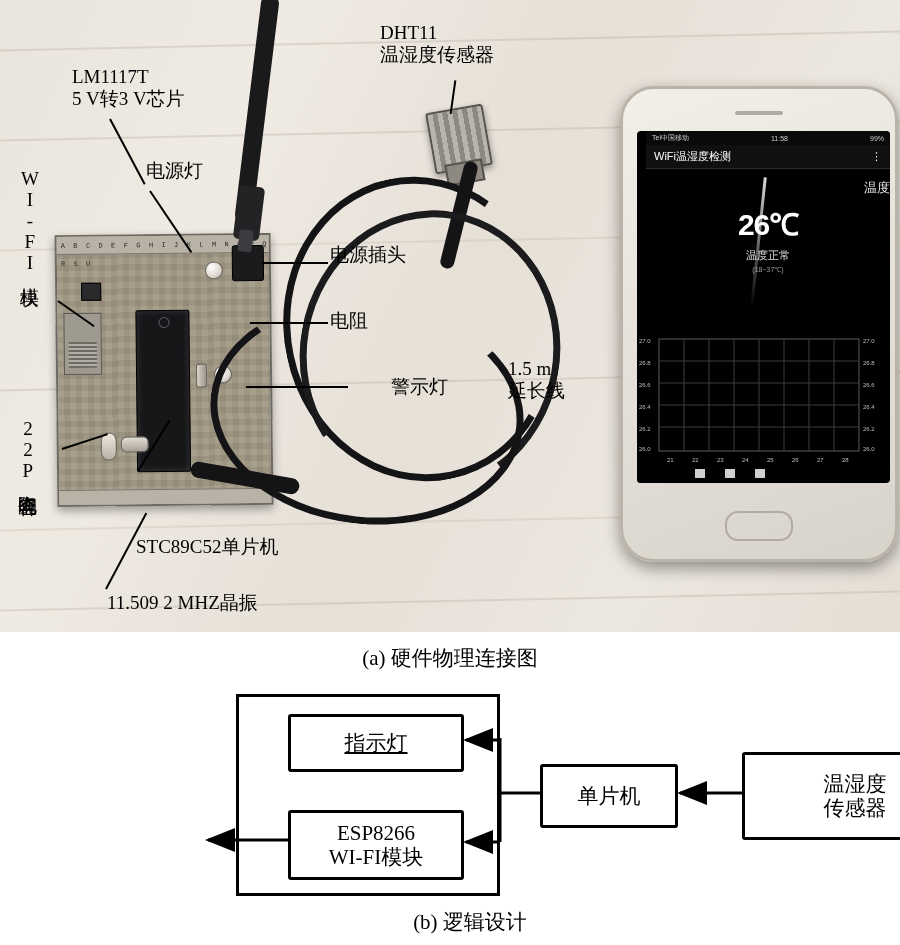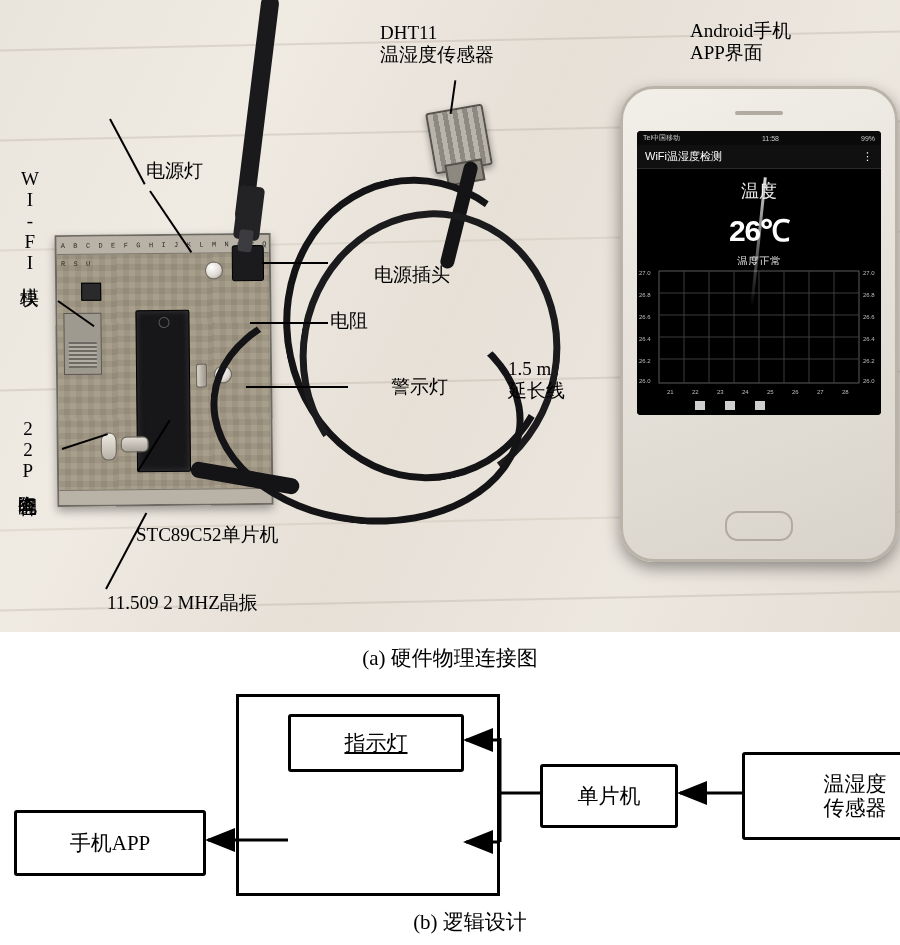--- a/index.html
+++ b/index.html
@@ -65,30 +65,30 @@
   #wire-tail{position:absolute;left:190px;top:470px;width:110px;height:16px;background:#141416;border-radius:8px;transform:rotate(10deg);}
   #wire-up{position:absolute;left:452px;top:160px;width:14px;height:110px;background:#141416;border-radius:7px;transform:rotate(14deg);}
 
   
   #phone{
     position:absolute;left:620px;top:86px;width:272px;height:470px;
     background:linear-gradient(160deg,#f2efe9,#d8d3ca);
     border-radius:34px;border:3px solid #b9b3a8;box-shadow:0 6px 16px rgba(0,0,0,.4);
   }
   #phone-screen{
-    position:absolute;left:14px;top:42px;width:244px;height:284px;background:#000;border-radius:4px;overflow:hidden;
-    color:#fff;font-family:"Liberation Sans",sans-serif;
+    position:absolute;left:14px;top:42px;width:244px;height:352px;background:#000;border-radius:4px;overflow:hidden;
+    color:#fff;font-family:"Liberation Sans",sans-serif;padding-left:9px;
   }
   #phone-speaker{position:absolute;left:50%;top:22px;transform:translateX(-50%);width:48px;height:4px;border-radius:2px;background:#b0aaa1;}
   #phone-home{position:absolute;left:50%;bottom:18px;transform:translateX(-50%);width:64px;height:26px;border-radius:13px;border:2px solid #b0aaa1;}
   .statusbar{display:flex;justify-content:space-between;align-items:center;font-size:7px;color:#ccc;padding:2px 6px;background:#0a0a0a;}
   .appbar{display:flex;justify-content:space-between;align-items:center;font-size:11px;padding:4px 8px;background:#101010;border-bottom:1px solid #2a2a2a;}
   .readouts{display:flex;}
   .readout{flex:1;text-align:center;padding-top:10px;}
-  .ro-title{font-size:18px;color:#e8e8e8;}
+  .ro-title{font-size:13px;color:#e8e8e8;text-align:right;}
   .ro-value{font-size:30px;font-weight:bold;margin:6px 0 4px;letter-spacing:-1px;}
   .ro-status{font-size:11px;color:#e0e0e0;}
   .ro-range{font-size:7px;color:#9a9a9a;margin-top:2px;}
   #chart-area{position:absolute;left:0;bottom:0;width:244px;height:150px;background:#000;}
   #chart-svg{display:block;}
   .glare{position:absolute;left:120px;top:46px;width:3px;height:130px;background:linear-gradient(180deg,rgba(255,255,255,.85),rgba(255,255,255,0));transform:rotate(6deg);}
 
   
   .lbl{position:absolute;font-size:19px;line-height:1.18;color:#000;white-space:pre;}
   .lbl.vert{writing-mode:vertical-rl;text-orientation:upright;white-space:pre-line;}
@@ -213,57 +213,58 @@
             <rect x="58" y="136" width="10" height="9"></rect>
             <rect x="88" y="136" width="10" height="9"></rect>
             <rect x="118" y="136" width="10" height="9"></rect>
           </g>
         </svg>
       </div>
       <div class="glare"></div>
     </div>
   </div>
 
+  <div class="lbl" style="left:72px;top:66px;">LM1117T
+5 V转3 V芯片</div>
   <div class="lbl" style="left:380px;top:22px;">DHT11
 温湿度传感器</div>
-  <div class="lbl" style="left:690px;top:20px;">Android手机
-APP界面</div>
   <div class="lbl vert" style="left:18px;top:168px;">WI-FI模块</div>
   <div class="lbl" style="left:146px;top:160px;">电源灯</div>
-  <div class="lbl" style="left:330px;top:264px;margin-left:44px;">电源插头</div>
+  <div class="lbl" style="left:330px;top:244px;">电源插头</div>
   <div class="lbl" style="left:330px;top:310px;">电阻</div>
   <div class="lbl" style="left:350px;top:376px;margin-left:41px;">警示灯</div>
   <div class="lbl" style="left:508px;top:358px;">1.5 m
 延长线</div>
   <div class="lbl vert" style="left:16px;top:418px;">22P陶瓷电容</div>
-  <div class="lbl" style="left:136px;top:524px;text-align:center;">STC89C52单片机</div>
+  <div class="lbl" style="left:136px;top:536px;text-align:center;">STC89C52单片机</div>
   <div class="lbl" style="left:107px;top:592px;text-align:right;">11.509 2 MHZ晶振</div>
 
   <div class="lead" style="left:110px;top:118px;width:74px;transform:rotate(62deg);"></div>
   <div class="lead" style="left:150px;top:190px;width:74px;transform:rotate(56deg);"></div>
   <div class="lead" style="left:262px;top:262px;width:66px;"></div>
   <div class="lead" style="left:250px;top:322px;width:78px;"></div>
   <div class="lead" style="left:246px;top:386px;width:102px;"></div>
   <div class="lead" style="left:58px;top:300px;width:44px;transform:rotate(35deg);"></div>
   <div class="lead" style="left:62px;top:448px;width:48px;transform:rotate(-18deg);"></div>
   <div class="lead" style="left:138px;top:470px;width:60px;transform:rotate(-58deg);"></div>
   <div class="lead" style="left:106px;top:588px;width:86px;transform:rotate(-62deg);"></div>
   <div class="lead" style="left:452px;top:80px;width:2px;height:34px;transform:rotate(8deg);"></div>
 </div>
 
 <div class="caption" id="cap-a">(a) 硬件物理连接图</div>
 
 <div id="diagram">
   <div id="outer-frame"></div>
 
   <div class="box" id="box-indicator">指示灯</div>
+  <div class="box" id="box-esp">ESP8266
+WI-FI模块</div>
   <div class="box" id="box-mcu">单片机</div>
   <div class="box" id="box-sensor">温湿度
 传感器</div>
-  <div class="box" id="box-app">手机APP</div>
 
   <svg width="900" height="218" style="position:absolute;left:0;top:0;">
     <defs>
       <marker id="ah" markerWidth="10" markerHeight="8" refX="9" refY="4" orient="auto">
         <polygon points="0,0 10,4 0,8" fill="#000"></polygon>
       </marker>
     </defs>
 
     <line x1="742" y1="109" x2="680" y2="109" stroke="#000" stroke-width="3" marker-end="url(#ah)"></line>
 

